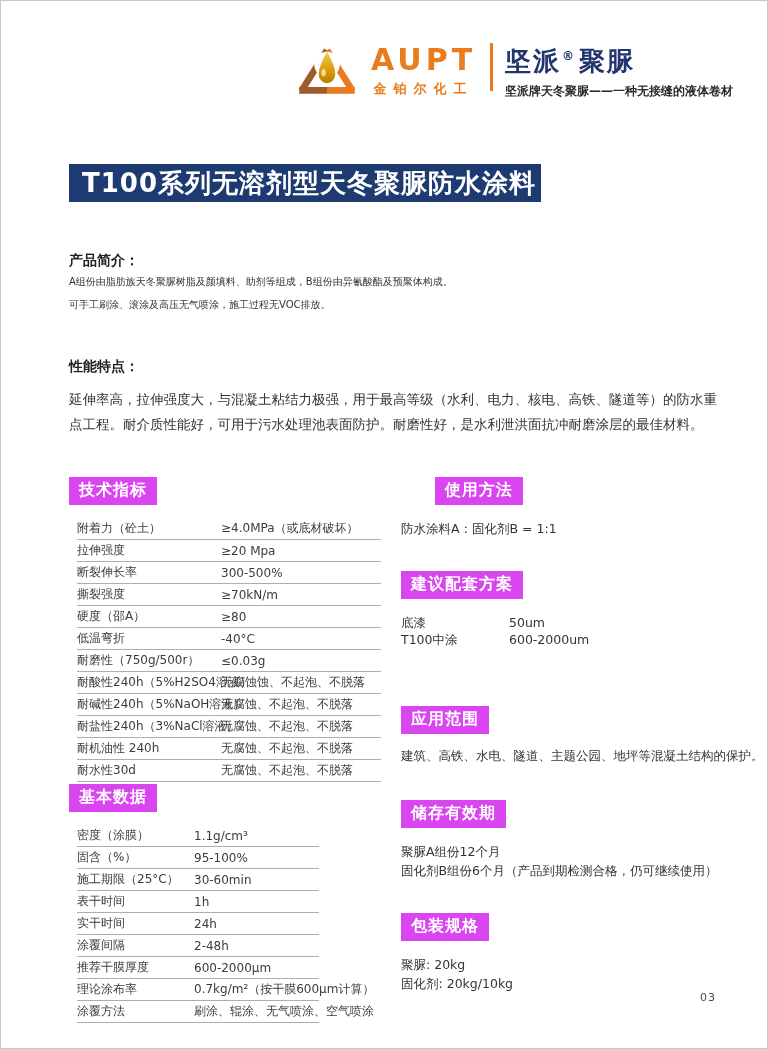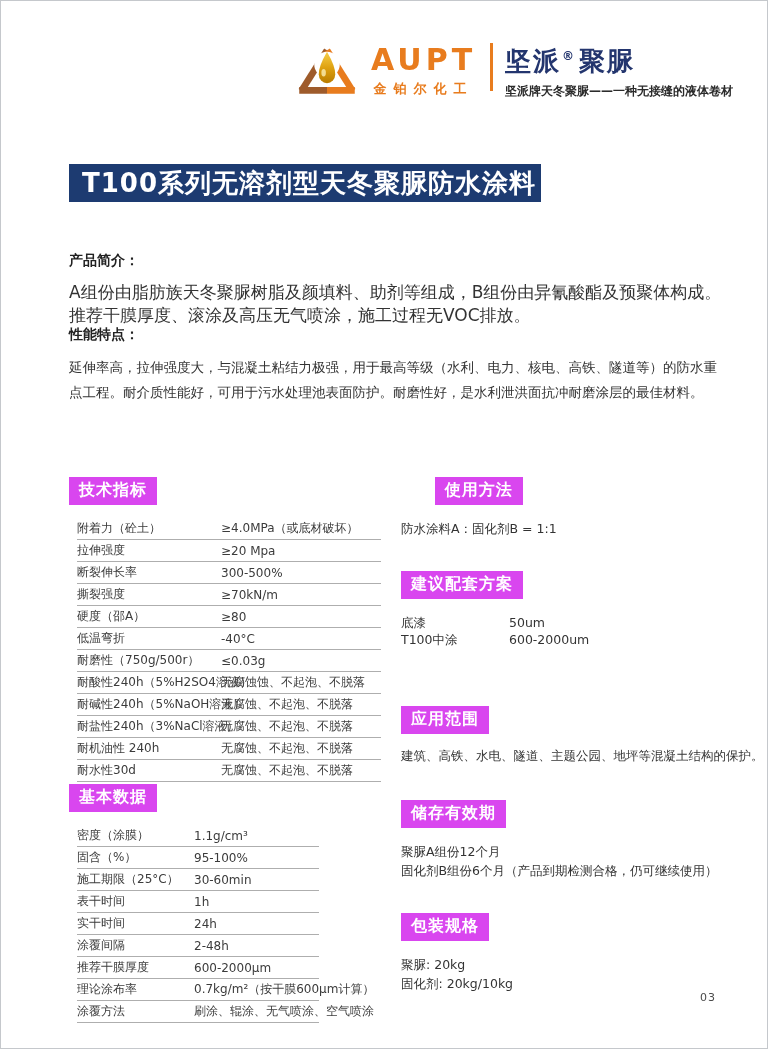--- a/index.html
+++ b/index.html
@@ -28,21 +28,21 @@
   
   .banner{
     position:absolute;left:68px;top:163px;width:472px;height:38px;
     background:#1d3b71;color:#fff;font-size:26px;font-weight:bold;
     line-height:38px;padding-left:13px;letter-spacing:1px;box-sizing:border-box;
     white-space:nowrap;
   }
   
   .section-abs{position:absolute;}
   .para-heading{font-size:14px;font-weight:bold;color:#222;}
-  .para-body{font-size:17px;color:#333;line-height:23px;margin-top:11px;}
+  .para-body{font-size:10px;color:#333;line-height:23px;margin-top:0;}
   .feat-body{font-size:13.5px;color:#333;line-height:25px;margin-top:11px;width:658px;}
   
   .badge{
     display:inline-block;background:#d946ef;color:#fff;
     font-size:16px;font-weight:bold;letter-spacing:1px;
     padding:3px 10px 4px 10px;
   }
   
   .spec-table{margin-top:13px;}
   .spec-row{
@@ -96,25 +96,25 @@
       <div class="brand-line2">坚派牌天冬聚脲——一种无接缝的液体卷材</div>
     </div>
   </div>
 
   <div class="banner">T100系列无溶剂型天冬聚脲防水涂料</div>
 
   <div class="section-abs" style="left:68px;top:251px;width:662px;">
     <div class="para-heading">产品简介：</div>
     <div class="para-body">
       <div>A组份由脂肪族天冬聚脲树脂及颜填料、助剂等组成，B组份由异氰酸酯及预聚体构成。</div>
-      <div>推荐干膜厚度、滚涂及高压无气喷涂，施工过程无VOC排放。</div>
-    </div>
-  </div>
-
-  <div class="section-abs" style="left:68px;top:325px;">
+      <div>可手工刷涂、滚涂及高压无气喷涂，施工过程无VOC排放。</div>
+    </div>
+  </div>
+
+  <div class="section-abs" style="left:68px;top:357px;">
     <div class="para-heading">性能特点：</div>
     <div class="feat-body">延伸率高，拉伸强度大，与混凝土粘结力极强，用于最高等级（水利、电力、核电、高铁、隧道等）的防水重点工程。耐介质性能好，可用于污水处理池表面防护。耐磨性好，是水利泄洪面抗冲耐磨涂层的最佳材料。</div>
   </div>
 
   <div class="section-abs tech" style="left:68px;top:476px;">
     <span class="badge">技术指标</span>
     <div class="spec-table">
       <div class="spec-row">
           <span class="spec-label">附着力（砼土）</span>
           <span class="spec-val">≥4.0MPa（或底材破坏）</span>

